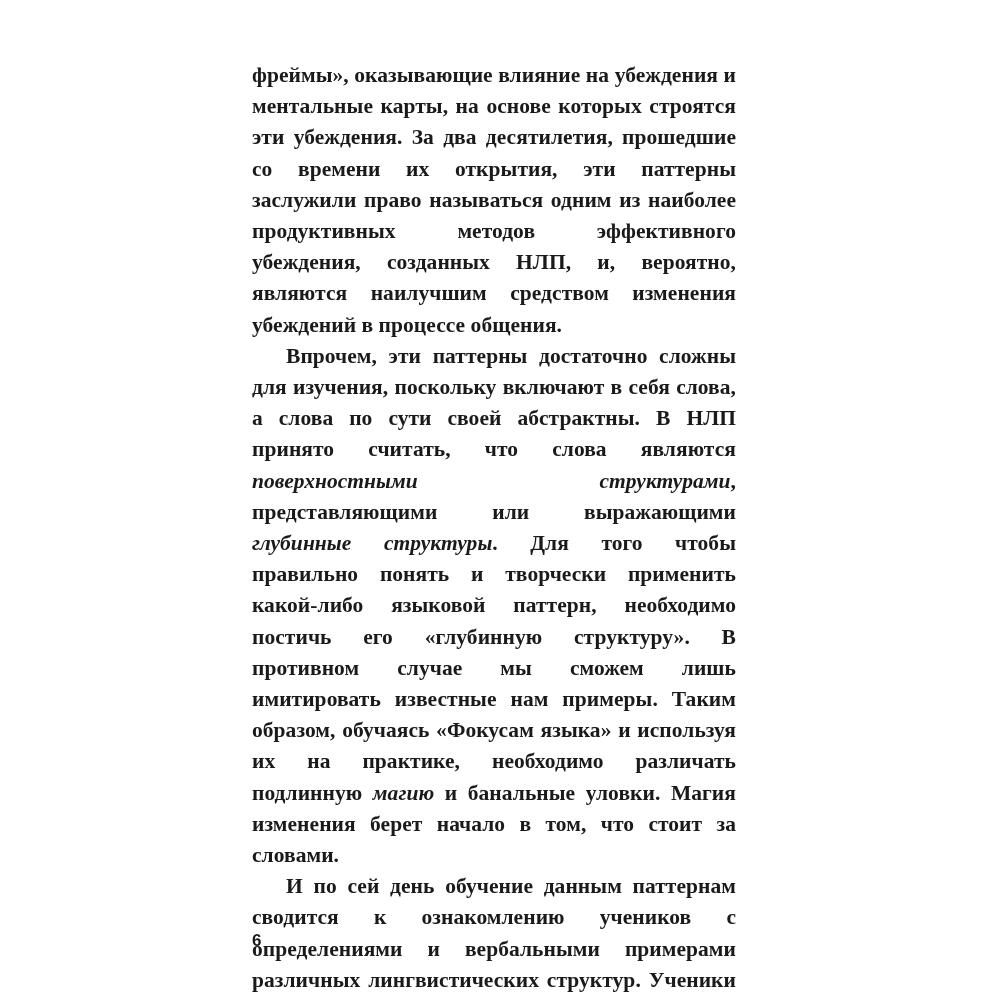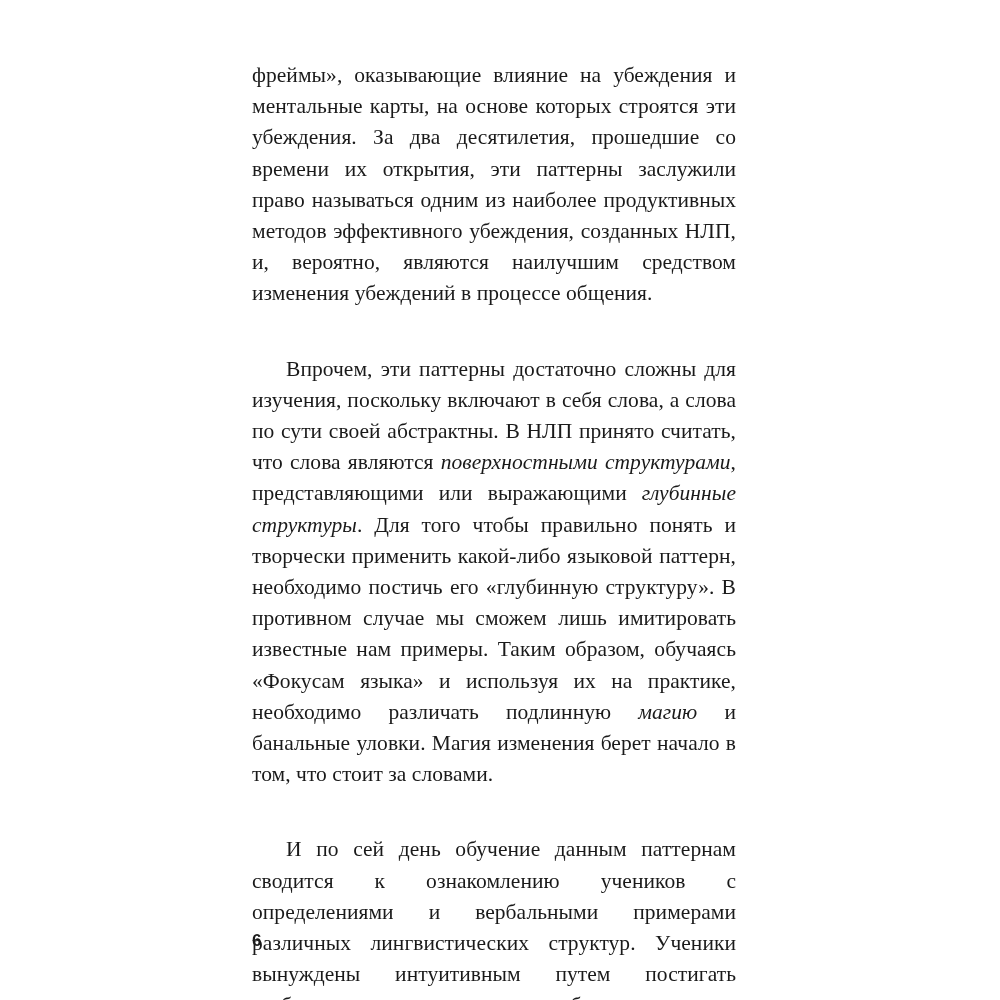--- a/index.html
+++ b/index.html
@@ -27,24 +27,24 @@
   }
   .para {
     margin: 0;
     font-size: 21.5px;
     line-height: 31.2px;
     color: #1a1a1a;
     text-align: justify;
     text-justify: inter-word;
     hyphens: manual;
     letter-spacing: 0.05px;
+    font-weight: bold;
   }
   .para + .para {
     text-indent: 34px;
-    margin-top: 44px;
   }
   .para i {
     font-style: italic;
   }
   .folio {
     position: absolute;
     left: 252px;
     top: 931px;
     font-family: "Liberation Sans", sans-serif;
     font-size: 17px;

